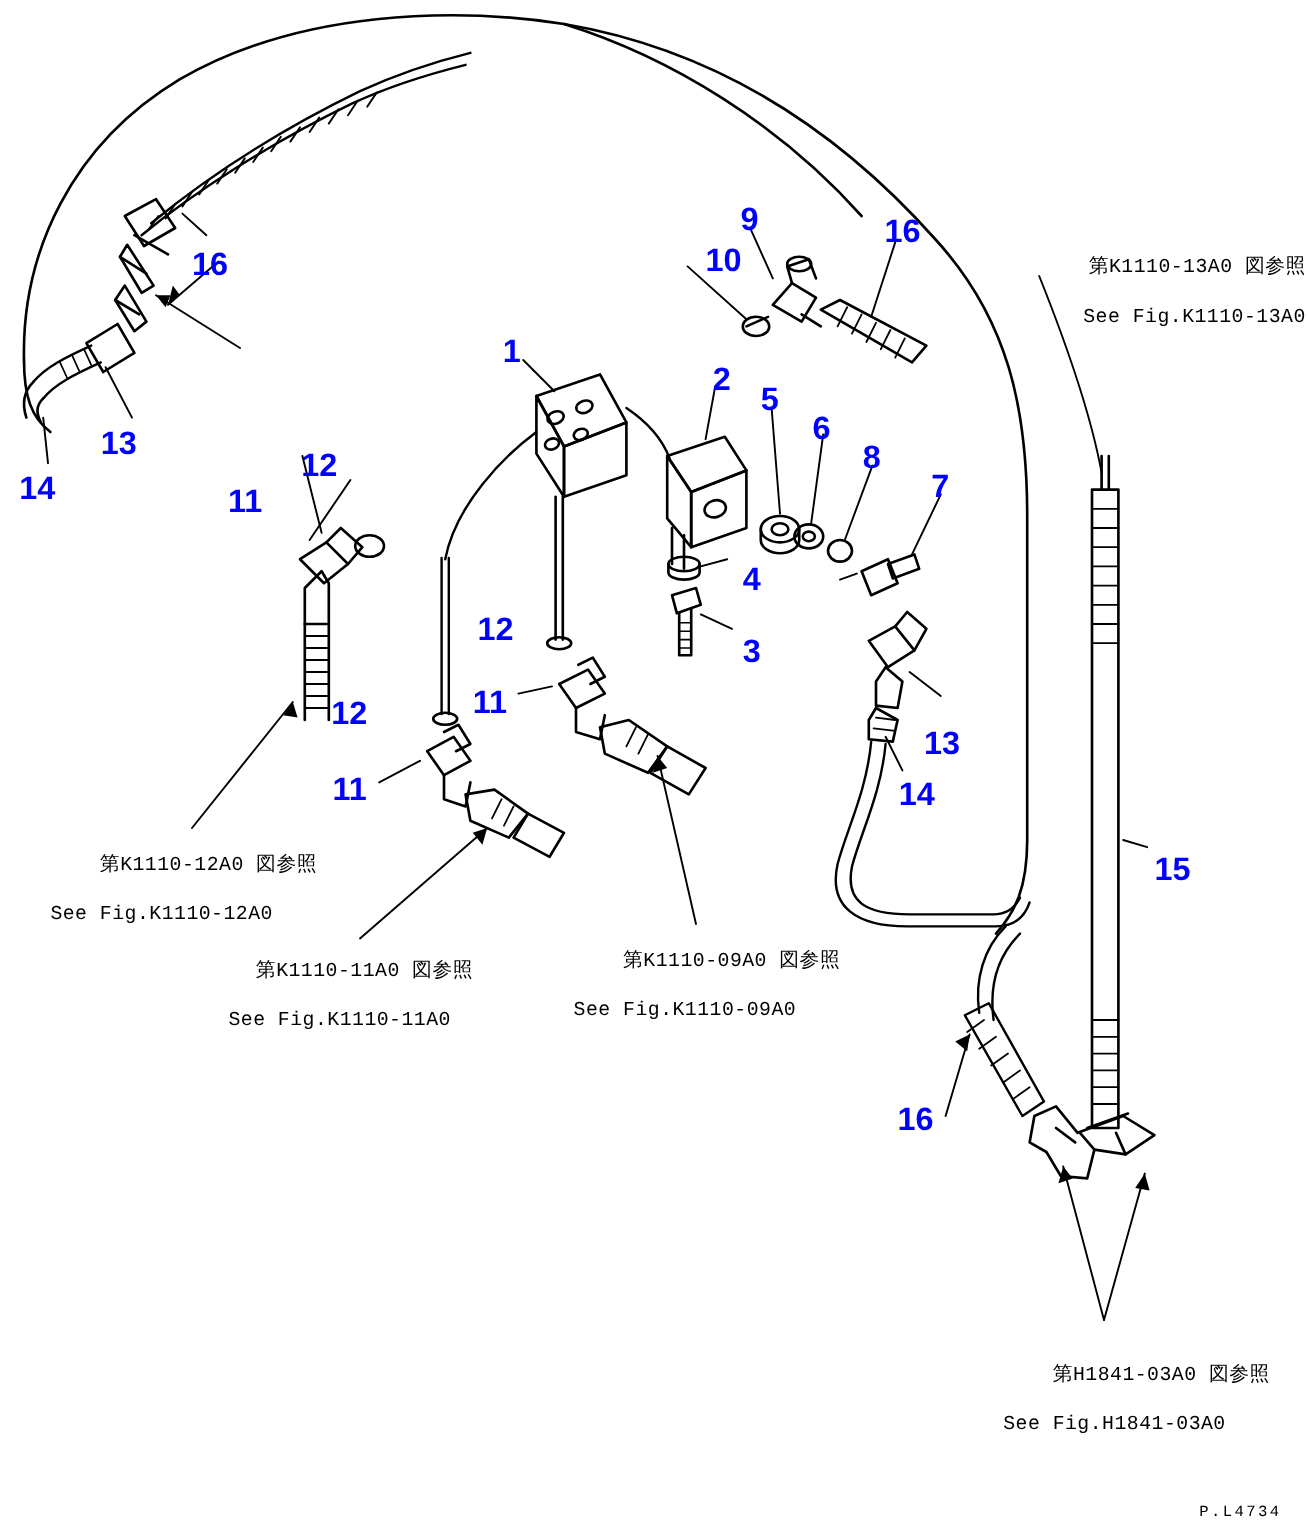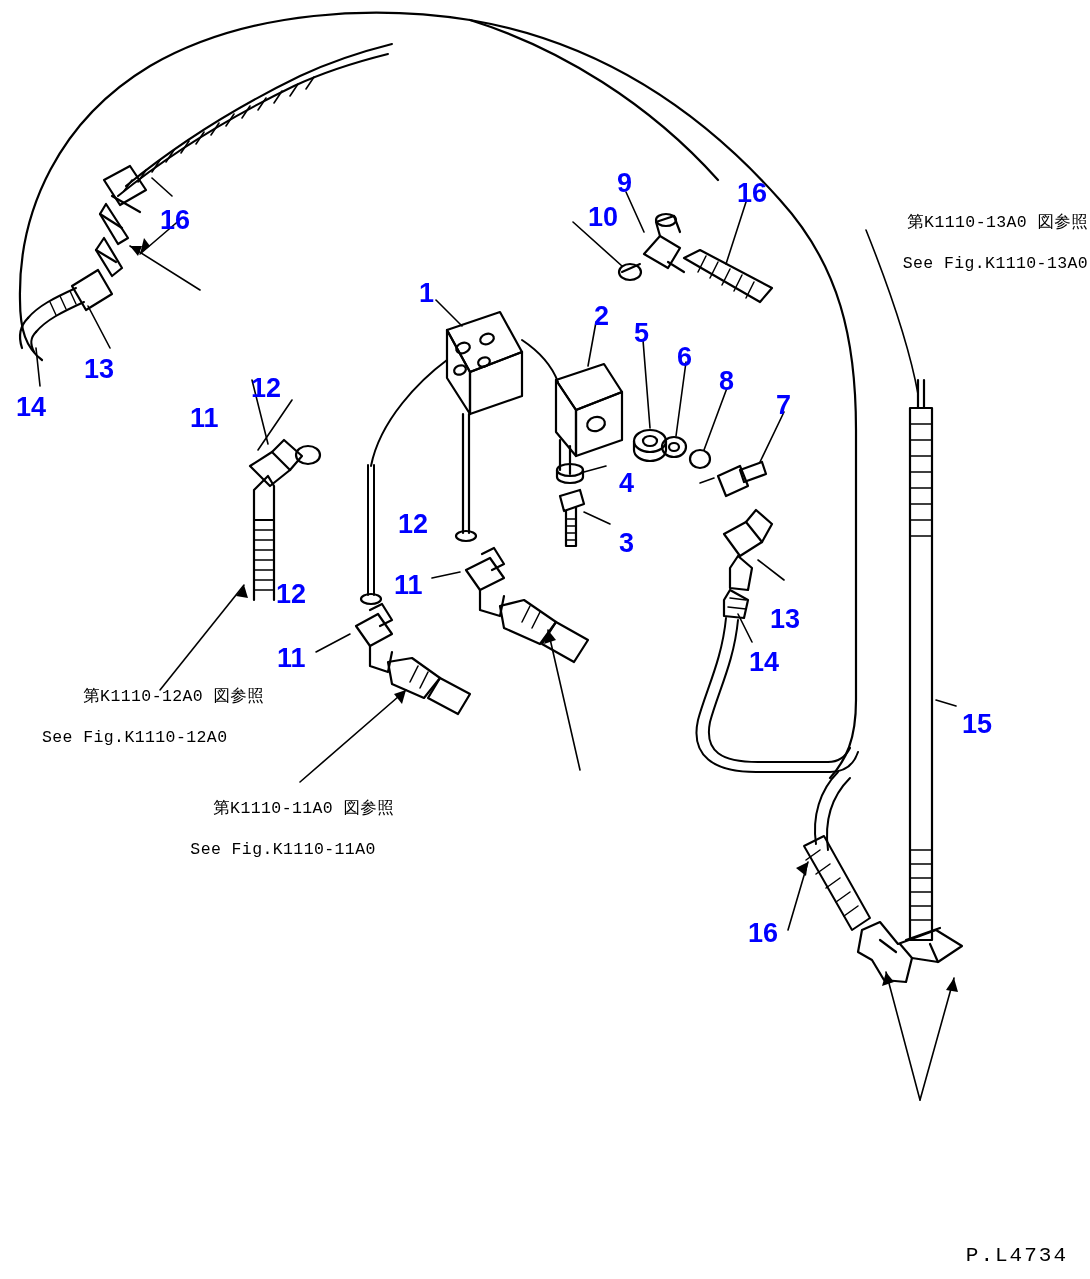--- a/index.html
+++ b/index.html
@@ -40,21 +40,21 @@
     white-space: pre;
     letter-spacing: 0.4px;
   }
   .ref .l2 { display: block; }
   .drawing-code {
     position: absolute;
     right: 22px;
     bottom: 12px;
     color: #000000;
     font-family: "Liberation Mono", monospace;
-    font-size: 21px;
+    font-size: 13px;
     letter-spacing: 2px;
     white-space: nowrap;
   }
 </style>
 </head>
 <body>
 
 <div id="page">
 
   <svg class="art" viewBox="0 0 1090 1279" xmlns="http://www.w3.org/2000/svg">
@@ -334,27 +334,35 @@
   <div class="callout" style="left:749px; top:649px;">14</div>
   <div class="callout" style="left:962px; top:711px;text-align:right;">15</div>
   <div class="callout" style="left:748px; top:920px;">16</div>
 
 
   <div class="ref" style="left:866px; top:192px;text-align:right;">
     <span>第K1110-13A0 図参照</span>
     <span class="l2">See Fig.K1110-13A0</span>
   </div>
 
-  <div class="ref" style="left:42px; top:666px;">
+  <div class="ref" style="left:42px; top:690px;">
     <span>第K1110-12A0 図参照</span>
     <span class="l2">See Fig.K1110-12A0</span>
   </div>
 
   <div class="ref" style="left:172px; top:778px;text-align:center;">
     <span>第K1110-11A0 図参照</span>
     <span class="l2">See Fig.K1110-11A0</span>
   </div>
 
-
+  <div class="ref" style="left:478px; top:770px;">
+    <span>第K1110-09A0 図参照</span>
+    <span class="l2">See Fig.K1110-09A0</span>
+  </div>
+
+  <div class="ref" style="left:836px; top:1115px;">
+    <span>第H1841-03A0 図参照</span>
+    <span class="l2">See Fig.H1841-03A0</span>
+  </div>
 
   <div class="drawing-code">P.L4734</div>
 
 </div>
 
 </body></html>

